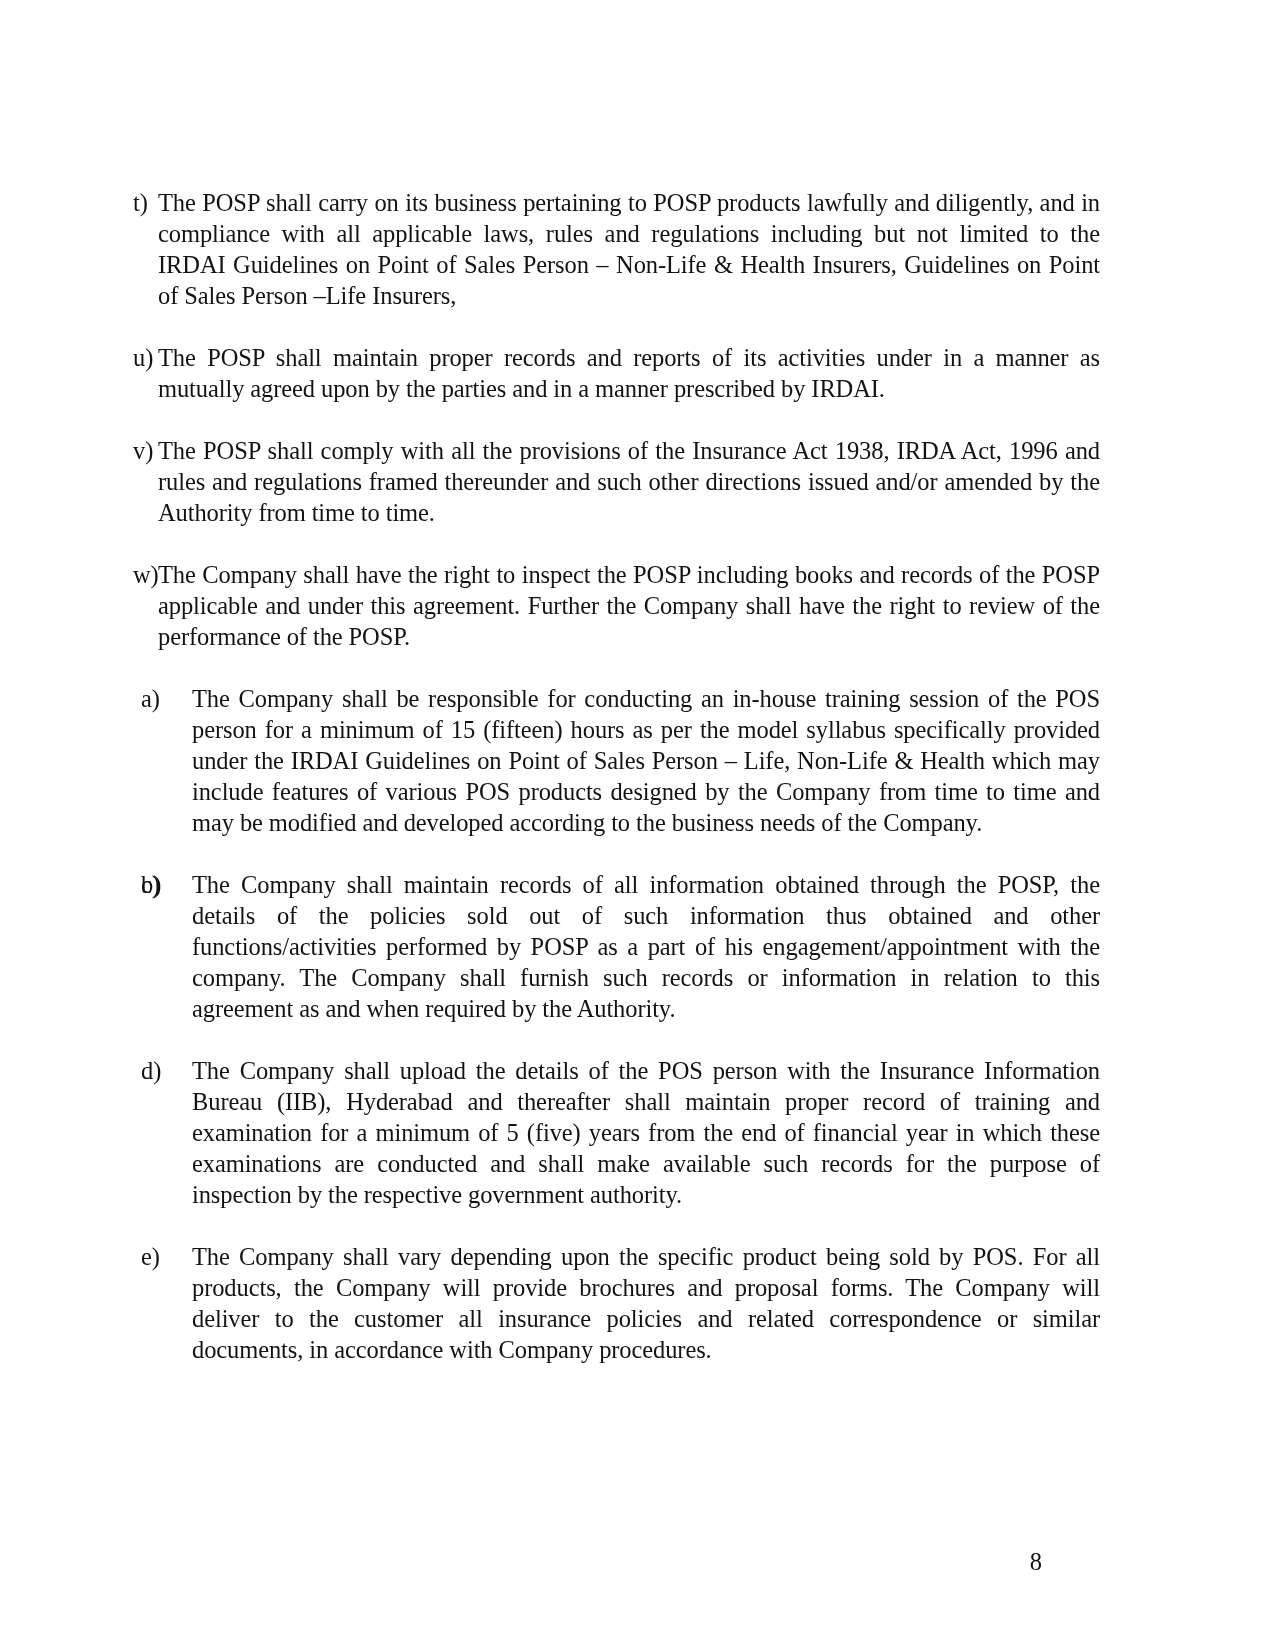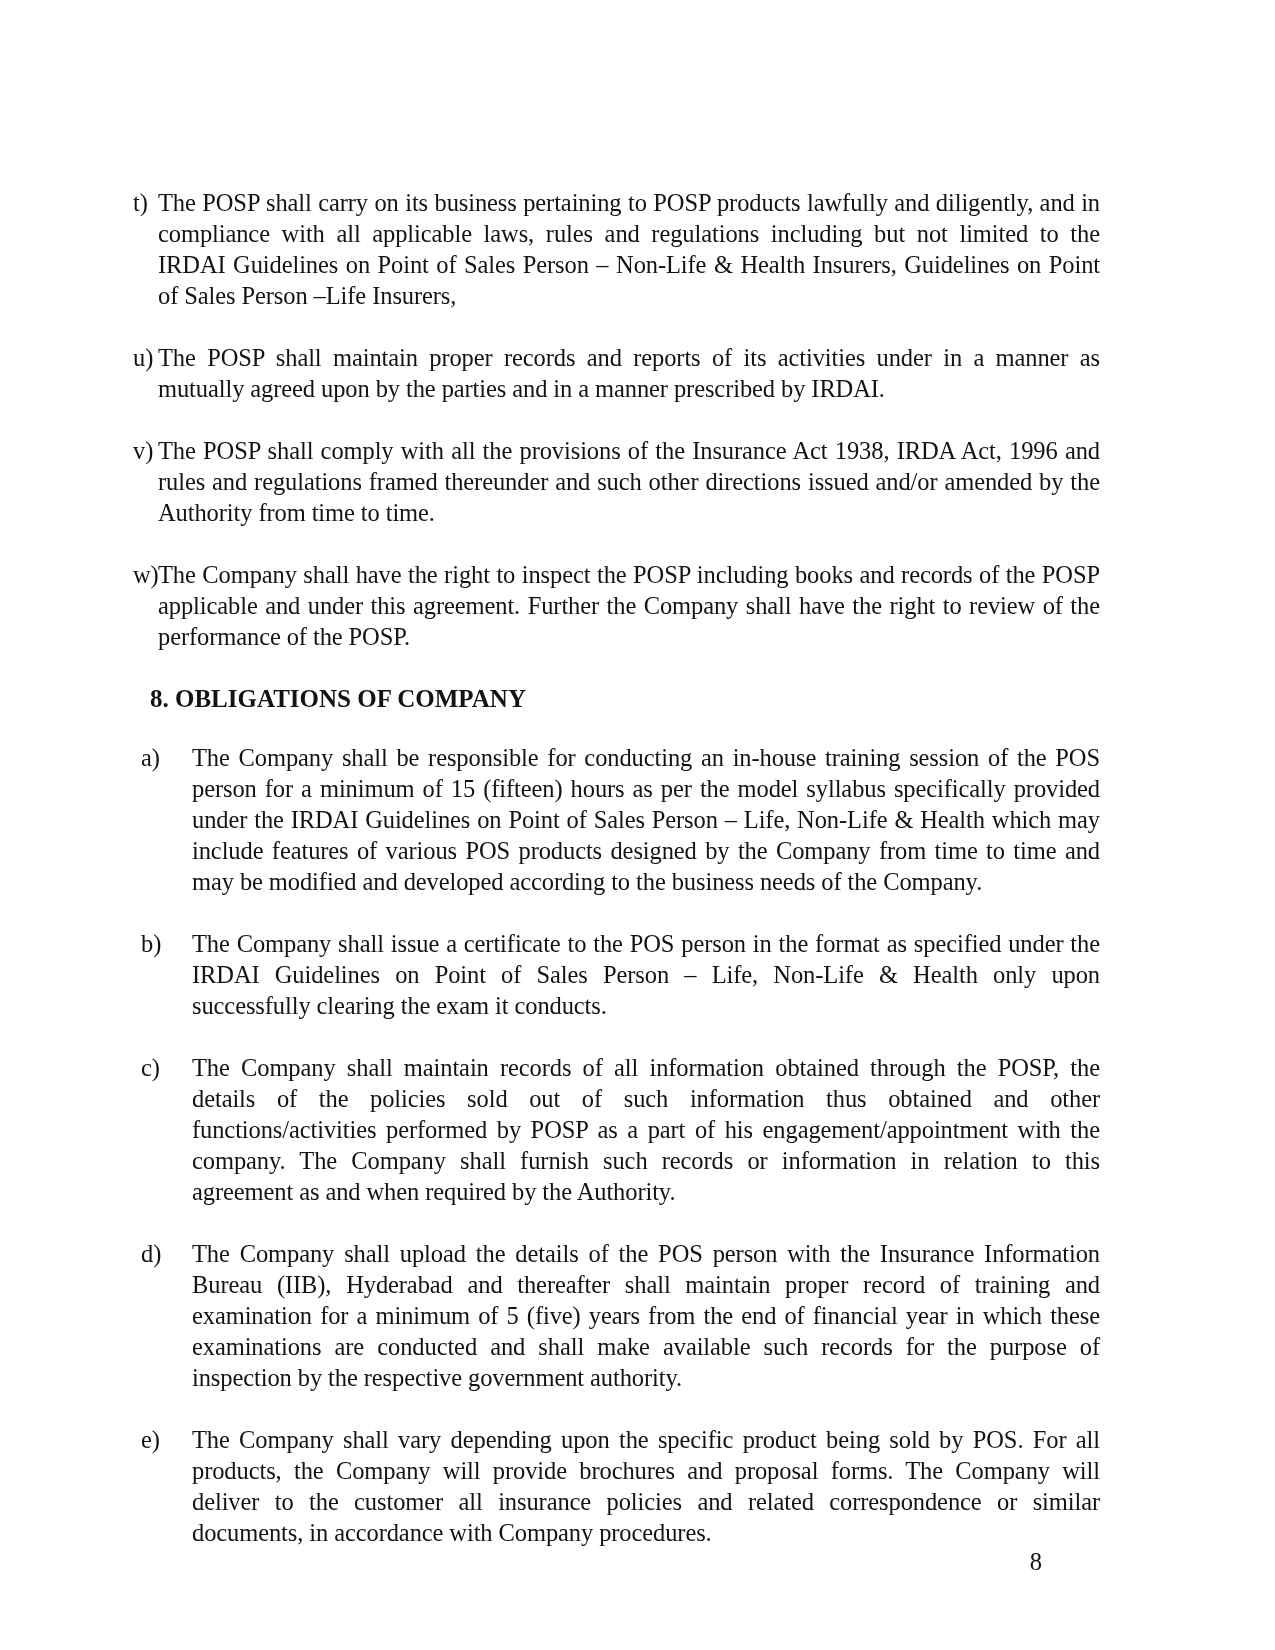--- a/index.html
+++ b/index.html
@@ -75,30 +75,28 @@
     <div class="clause">
       <span class="clabel">v)</span>
       <span>The POSP shall comply with all the provisions of the Insurance Act 1938, IRDA Act, 1996 and rules and regulations framed thereunder and such other directions issued and/or amended by the Authority from time to time.</span>
     </div>
     <div class="clause">
       <span class="clabel">w)</span>
       <span>The Company shall have the right to inspect the POSP including books and records of the POSP applicable and under this agreement. Further the Company shall have the right to review of the performance of the POSP.</span>
     </div>
   </div>
 
-  <div class="section-heading">8. OBLIGATIONS OF COMPANY</div>
 
   <div class="clauses-bottom">
     <div class="clause">
       <span class="clabel">a)</span>
       <span>The Company shall be responsible for conducting an in-house training session of the POS person for a minimum of 15 (fifteen) hours as per the model syllabus specifically provided under the IRDAI Guidelines on Point of Sales Person – Life, Non-Life &amp; Health which may include features of various POS products designed by the Company from time to time and may be modified and developed according to the business needs of the Company.</span>
     </div>
     <div class="clause">
       <span class="clabel">b)</span>
-      <span>The Company shall issue a certificate to the POS person in the format as specified under the IRDAI Guidelines on Point of Sales Person – Life, Non-Life &amp; Health only upon successfully clearing the exam it conducts.</span>
     </div>
     <div class="clause">
       <span class="clabel">c)</span>
       <span>The Company shall maintain records of all information obtained through the POSP, the details of the policies sold out of such information thus obtained and other functions/activities performed by POSP as a part of his engagement/appointment with the company. The Company shall furnish such records or information in relation to this agreement as and when required by the Authority.</span>
     </div>
     <div class="clause">
       <span class="clabel">d)</span>
       <span>The Company shall upload the details of the POS person with the Insurance Information Bureau (IIB), Hyderabad and thereafter shall maintain proper record of training and examination for a minimum of 5 (five) years from the end of financial year in which these examinations are conducted and shall make available such records for the purpose of inspection by the respective government authority.</span>
     </div>
     <div class="clause">

